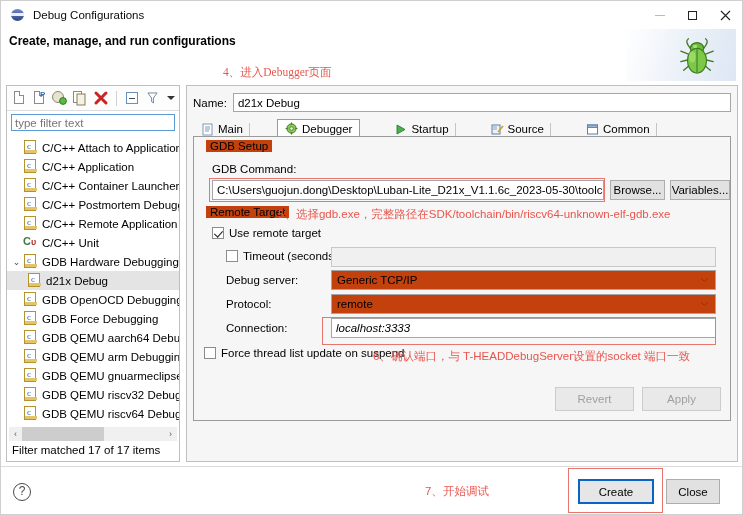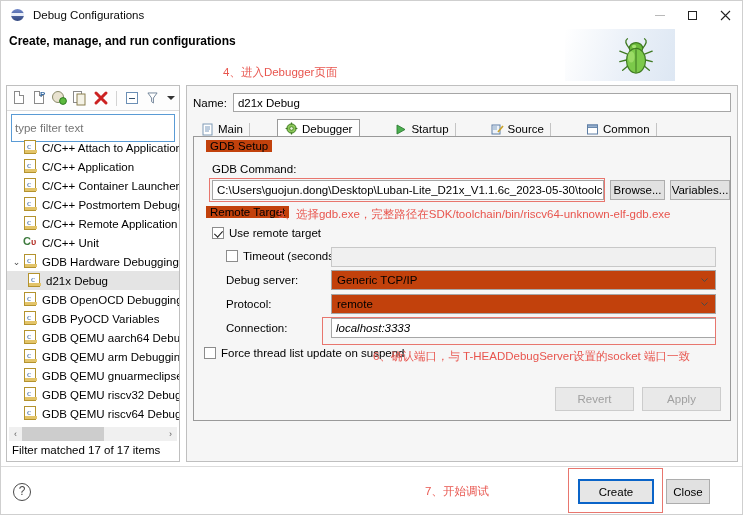--- a/index.html
+++ b/index.html
@@ -32,21 +32,21 @@
   .tb-btn{
     width:33px;height:28px;display:flex;align-items:center;justify-content:center;
     font-size:12px;color:#3a3a3a;
   }
   .tb-btn.min span{display:block;width:10px;height:1px;background:#b9b9b9;}
   .tb-btn.max span{display:block;width:9px;height:9px;border:1.4px solid #222;box-sizing:border-box;}
   .tb-btn.close{font-size:14px;color:#222;}
 
   
   .header{
-    position:absolute;left:0;top:28px;width:674px;height:52px;background:#fff;
+    position:absolute;left:0;top:28px;width:735px;height:52px;background:#fff;
   }
   .header .h-title{
     position:absolute;left:8px;top:5px;font-size:12px;font-weight:bold;color:#000;
   }
   .hdr-grad{
     position:absolute;right:0;top:0;width:110px;height:52px;
     background:linear-gradient(105deg,rgba(255,255,255,0) 0%,#eaf0f8 55%,#dde7f3 100%);
   }
   .bug{position:absolute;right:18px;top:6px;width:42px;height:40px;}
 
@@ -80,21 +80,21 @@
   .collapse:after{content:"";position:absolute;left:2px;top:5px;width:6px;height:1px;background:#33506e;}
   .funnel{position:absolute;left:4px;top:3px;width:11px;height:12px;}
   .caret{
     position:absolute;left:5px;top:7px;width:0;height:0;
     border-left:4px solid transparent;border-right:4px solid transparent;border-top:4px solid #333;
   }
   .sep{width:1px;height:15px;background:#d3d3d3;margin:0 3px;}
 
   .lp-filter{padding:3px 4px 2px 4px;}
   .lp-filter input{
-    width:100%;height:28px;box-sizing:border-box;
+    width:100%;height:17px;box-sizing:border-box;
     border:1px solid #5a9bd5;outline:none;font-size:11.5px;padding-left:3px;
     font-family:"Liberation Sans", sans-serif;background:#fff;
   }
   .tree{
     position:absolute;left:0;top:50px;right:0;bottom:36px;overflow:hidden;
     padding-top:2px;
   }
   .trow{height:19px;display:flex;align-items:center;white-space:nowrap;padding-left:4px;}
   .trow .arrow{
     width:11px;text-align:center;font-size:9px;color:#4a4a4a;flex:0 0 11px;
@@ -241,21 +241,21 @@
           <path d="M30 32 L36 37"></path>
       </g>
       <ellipse cx="22" cy="14" rx="7" ry="6" fill="#6cbb3c" stroke="#3f7a22" stroke-width="1.2"></ellipse>
       <ellipse cx="22" cy="27" rx="10" ry="13" fill="#7cc94a" stroke="#3f7a22" stroke-width="1.2"></ellipse>
       <path d="M22 15 L22 39" stroke="#3f7a22" stroke-width="1.1"></path>
       <ellipse cx="17" cy="23" rx="3.5" ry="6" fill="#a6e06f" opacity=".75"></ellipse>
       <ellipse cx="20" cy="12" rx="2.2" ry="1.8" fill="#b6ec85" opacity=".8"></ellipse>
     </svg>
   </div>
 
-  <div class="anno" style="left:222px;top:64px;">4、进入Debugger页面</div>
+  <div class="anno" style="left:222px;top:64px;font-family:Liberation Serif, serif;">4、进入Debugger页面</div>
 
   <div class="leftpanel">
 
     <div class="lp-toolbar">
       <span class="tbi">
           <span class="doc"></span>
         </span>
       <span class="tbi">
           <span class="doc"></span>
           <span class="badge-p">P</span>
@@ -374,21 +374,21 @@
           </span>
           <span class="lbl">GDB OpenOCD Debugging</span>
         </div>
         <div class="trow">
           <span class="arrow"></span>
           <span class="ico">
             <span class="cicon">
               <span class="tail"></span>
             </span>
           </span>
-          <span class="lbl">GDB PyOCD Variables</span>
+          <span class="lbl">GDB Force Debugging</span>
         </div>
         <div class="trow">
           <span class="arrow"></span>
           <span class="ico">
             <span class="cicon">
               <span class="tail"></span>
             </span>
           </span>
           <span class="lbl">GDB QEMU aarch64 Debug</span>
         </div>
@@ -551,15 +551,15 @@
   </div>
 
   <div class="anno" style="left:277px;top:206px;">5、选择gdb.exe，完整路径在SDK/toolchain/bin/riscv64-unknown-elf-gdb.exe</div>
   <div class="anno" style="left:372px;top:348px;">6、确认端口，与 T-HEADDebugServer设置的socket 端口一致</div>
 
   <div class="footsep"></div>
   <div class="help">?</div>
   <div class="anno" style="left:424px;top:483px;">7、开始调试</div>
   <div class="anno-box" style="left:567px;top:467px;width:95px;height:45px;"></div>
   <div class="footbtn focus" style="left:577px;top:478px;width:76px;">Create</div>
-  <div class="footbtn" style="left:665px;top:478px;width:44px;">Close</div>
+  <div class="footbtn" style="left:665px;top:478px;width:54px;">Close</div>
 
 </div>
 
 </body></html>

